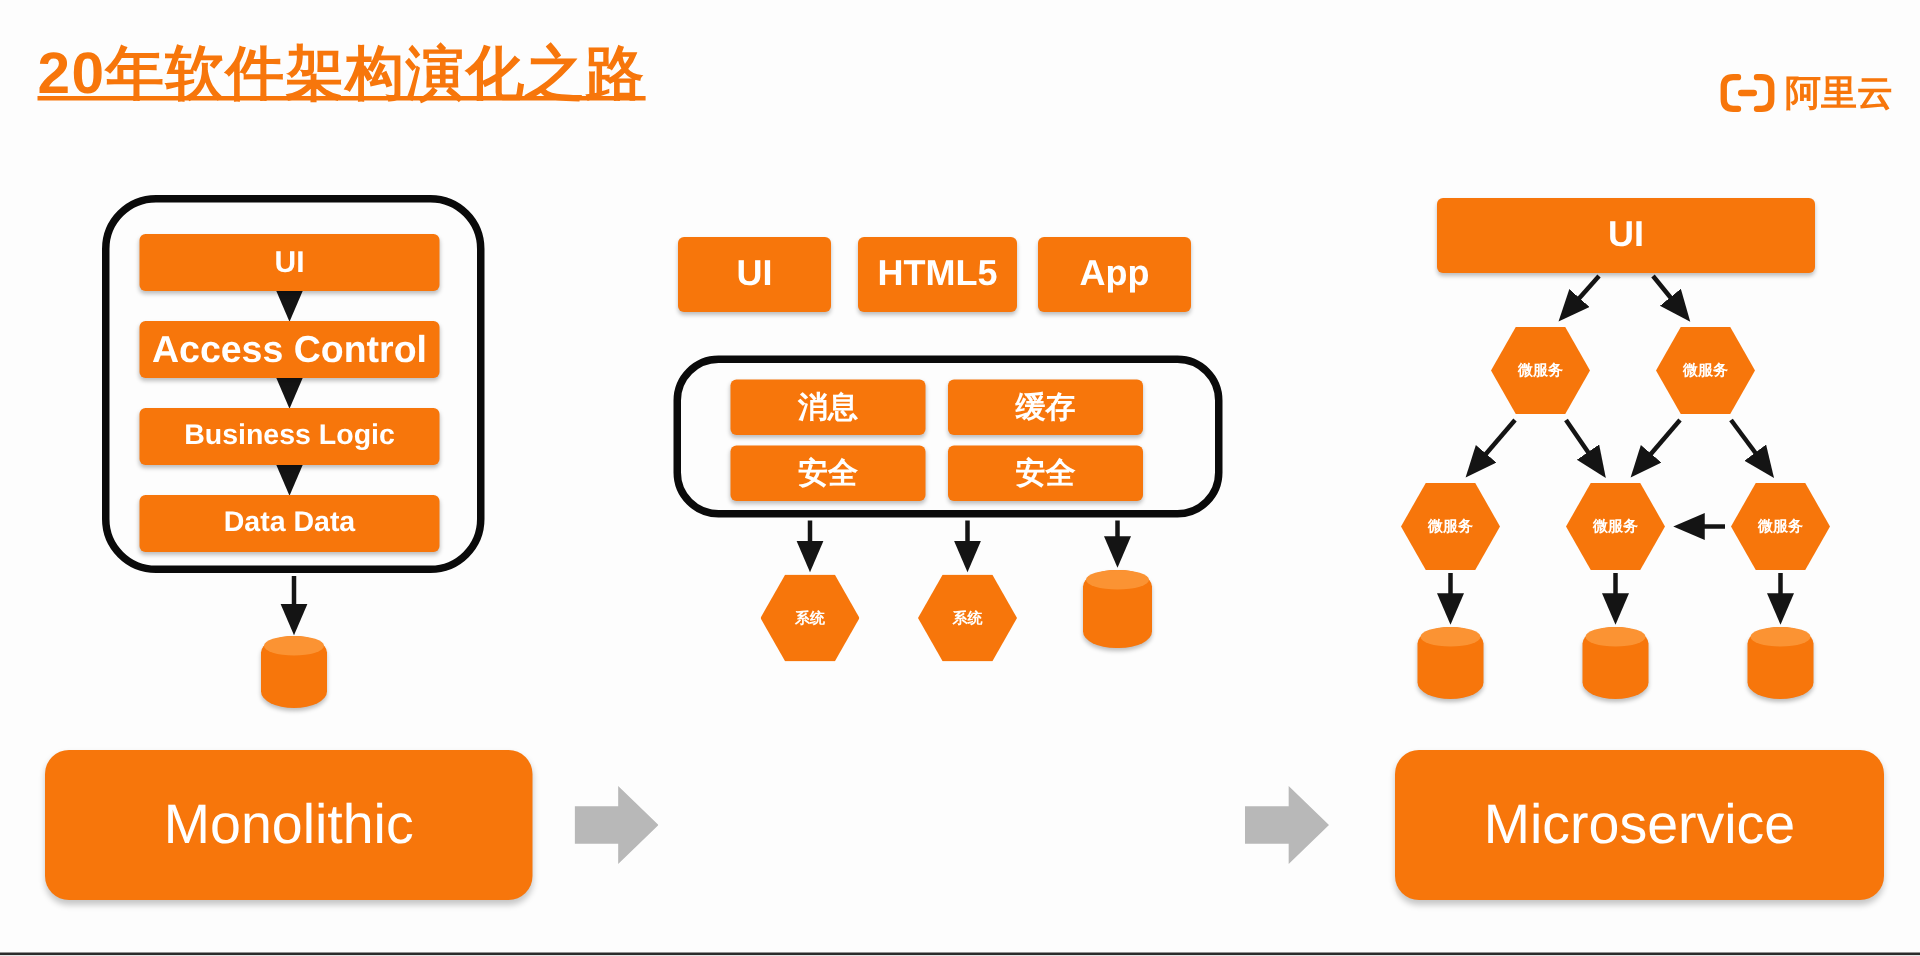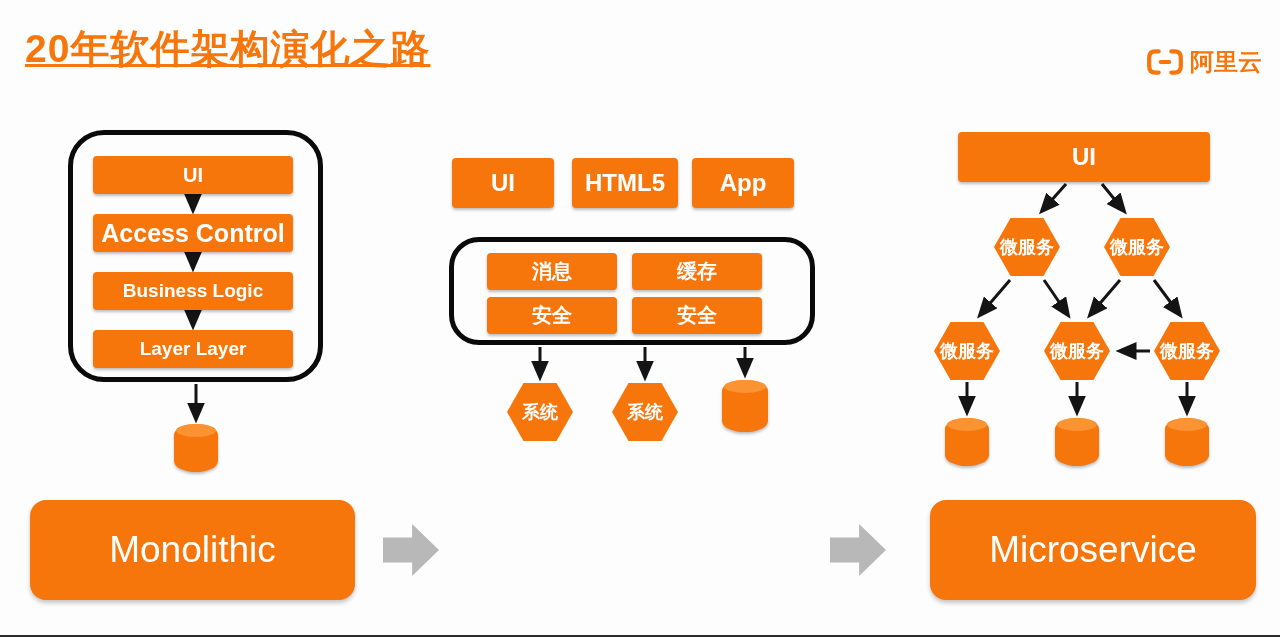--- a/index.html
+++ b/index.html
@@ -36,21 +36,21 @@
   }
   .outline{
     position:absolute;border:5px solid #0a0a0a;border-radius:36px;
     box-sizing:border-box;background:transparent;
   }
   .hex{
     position:absolute;width:66px;height:58px;
     background:var(--orange);color:#fff;
     clip-path:polygon(25% 0,75% 0,100% 50%,75% 100%,25% 100%,0 50%);
     display:flex;align-items:center;justify-content:center;
-    font-size:18px;font-weight:bold;
+    font-size:10px;font-weight:bold;
   }
   .cyl{
     position:absolute;background:var(--orange);
     border-radius:22px/11px;
     box-shadow:0 2px 3px rgba(0,0,0,.25);
   }
   .cyl::before{
     content:"";position:absolute;left:2px;right:2px;top:0;height:13px;
     background:#fb9333;border-radius:50%;
   }
@@ -115,21 +115,21 @@
       <line x1="1077" y1="382" x2="1077" y2="412" marker-end="url(#ah)"></line>
       <line x1="1187" y1="382" x2="1187" y2="412" marker-end="url(#ah)"></line>
     </g>
   </svg>
 
   <div class="outline" style="left:68px;top:130px;width:255px;height:252px"></div>
 
   <div class="obox" style="left:93px;top:156px;width:200px;height:38px;font-size:20px">UI</div>
   <div class="obox" style="left:93px;top:214px;width:200px;height:38px;font-size:25px">Access Control</div>
   <div class="obox" style="left:93px;top:272px;width:200px;height:38px;font-size:19px">Business Logic</div>
-  <div class="obox" style="left:93px;top:330px;width:200px;height:38px;font-size:19px">Layer Layer</div>
+  <div class="obox" style="left:93px;top:330px;width:200px;height:38px;font-size:19px">Data Data</div>
 
   <div class="cyl" style="left:174px;top:424px;width:44px;height:48px"></div>
 
   <div class="caption" style="left:30px;top:500px;width:325px;height:100px">Monolithic</div>
 
   <div class="flow-arrow" style="left:383px;top:524px"></div>
 
   <div class="obox" style="left:452px;top:158px;width:102px;height:50px;font-size:24px">UI</div>
   <div class="obox" style="left:572px;top:158px;width:106px;height:50px;font-size:24px">HTML5</div>
   <div class="obox" style="left:692px;top:158px;width:102px;height:50px;font-size:24px">App</div>

